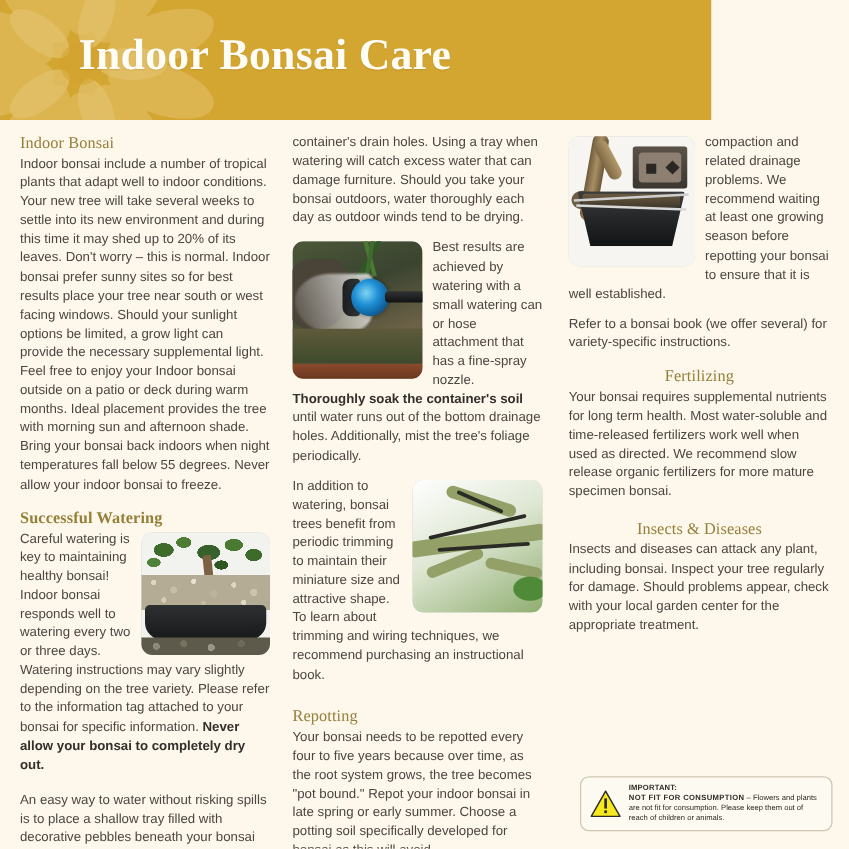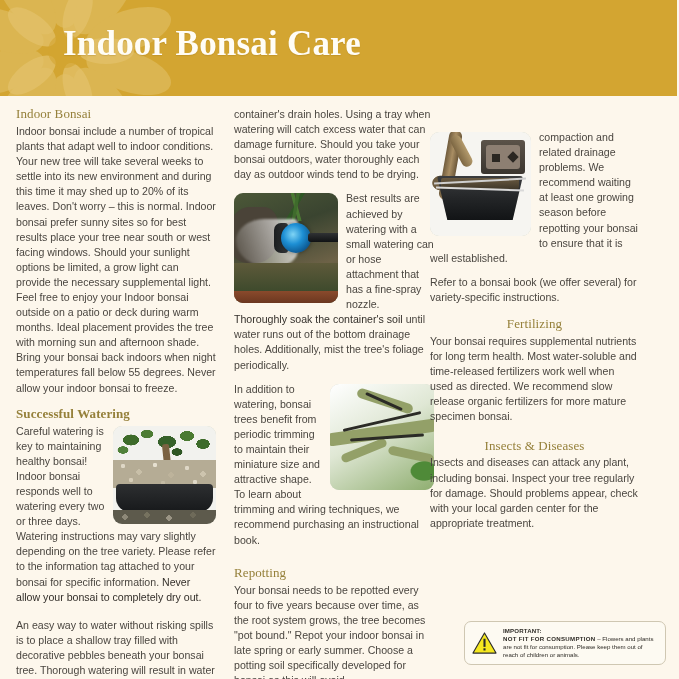--- a/index.html
+++ b/index.html
@@ -11,21 +11,21 @@
   }
   #page {
     position: relative;
     width: 679px; height: 679px;
     background: #fdf7ec;
   }
 
   
   #header {
     position: relative;
-    width: 677px; height: 96px;
+    width: 569px; height: 96px;
     background: #d3a531;
     overflow: hidden;
   }
   #header .floral {
     position: absolute;
     left: -42px; top: -56px;
     width: 215px; height: 215px;
     pointer-events: none;
   }
   #header-title {
@@ -45,40 +45,40 @@
     width: 679px;
     height: 583px;
     padding: 11px 10px 0 16px;
   }
   .col {
     position: absolute;
     top: 11px;
   }
   #col1 { left: 16px;  width: 200px; }
   #col2 { left: 234px; width: 200px; }
-  #col3 { left: 430px; width: 209px; margin-top: 23px; }
+  #col3 { left: 455px; width: 209px; }
 
   h2.sec {
     font-family: "Liberation Serif", serif;
     font-size: 13px;
     font-weight: 400;
     color: #95803a;
     margin: 0 0 2px 0;
     line-height: 1.15;
     letter-spacing: 0.1px;
   }
   p.body {
     font-size: 10.6px;
     line-height: 15.1px;
     color: #4a4640;
     margin: 0 0 9px 0;
     text-align: left;
   }
   p.body:last-child { margin-bottom: 0; }
-  b, strong { font-weight: 400; color: #332f2a; }
+  b, strong { font-weight: 700; color: #332f2a; }
 
   
   .ph {
     border-radius: 9px;
     overflow: hidden;
     position: relative;
     background: #cfd3c4;
   }
   .ph.fl-r { float: right; margin: 2px 0 4px 8px; }
   .ph.fl-l { float: left;  margin: 2px 8px 4px 0; }

